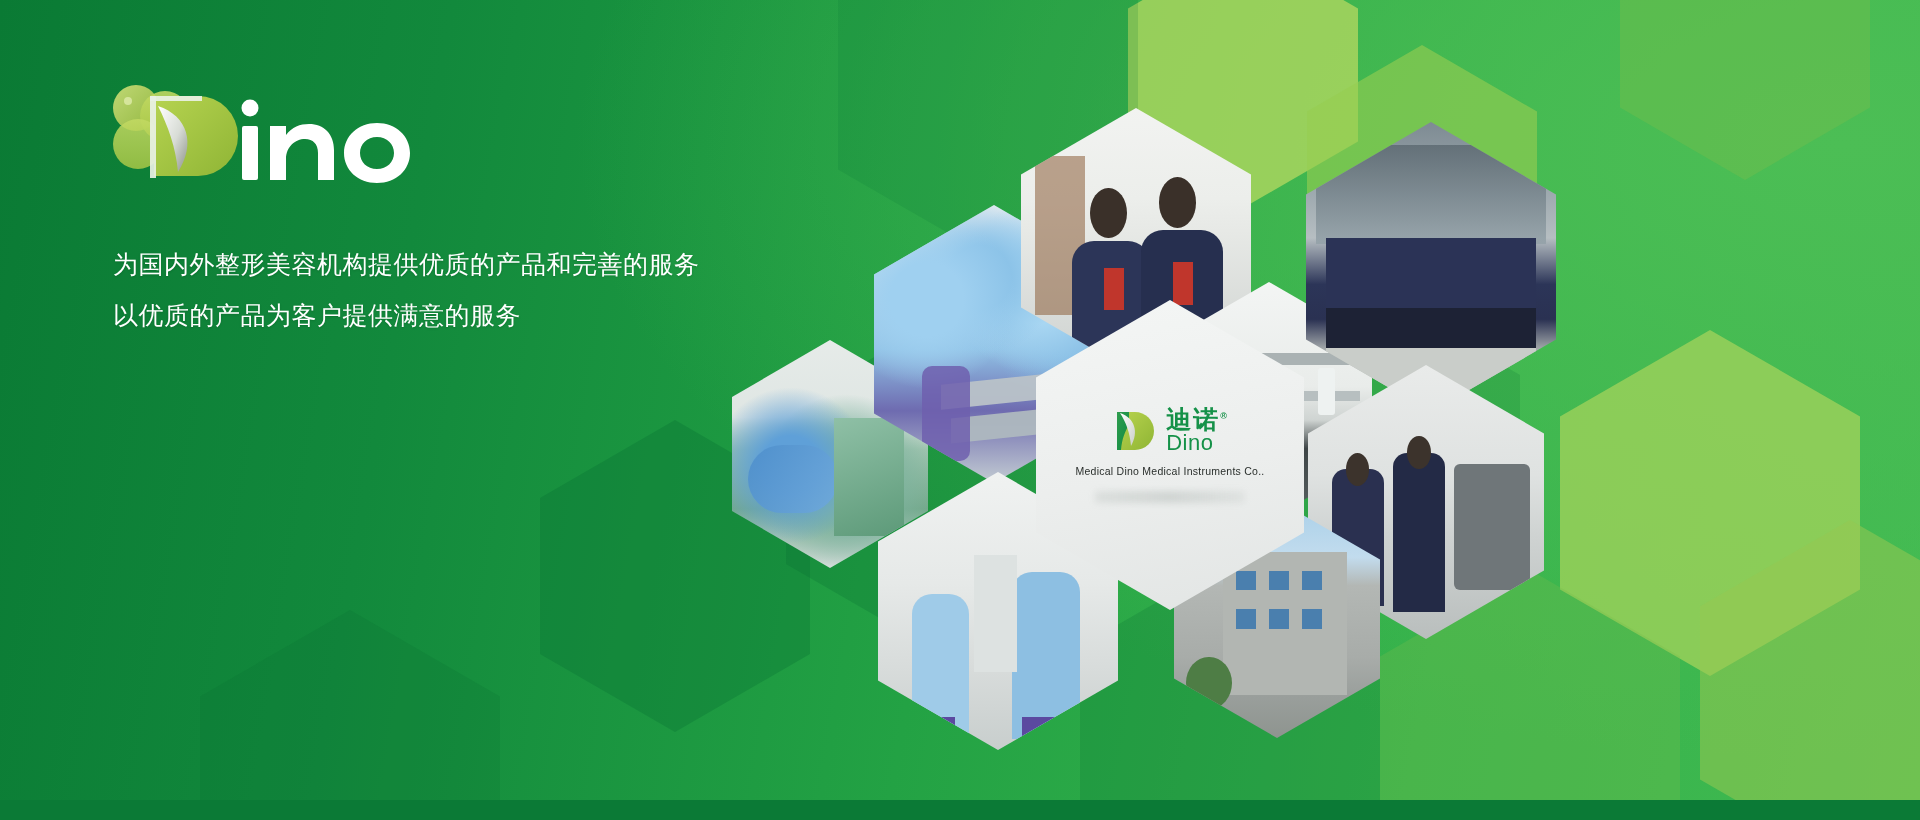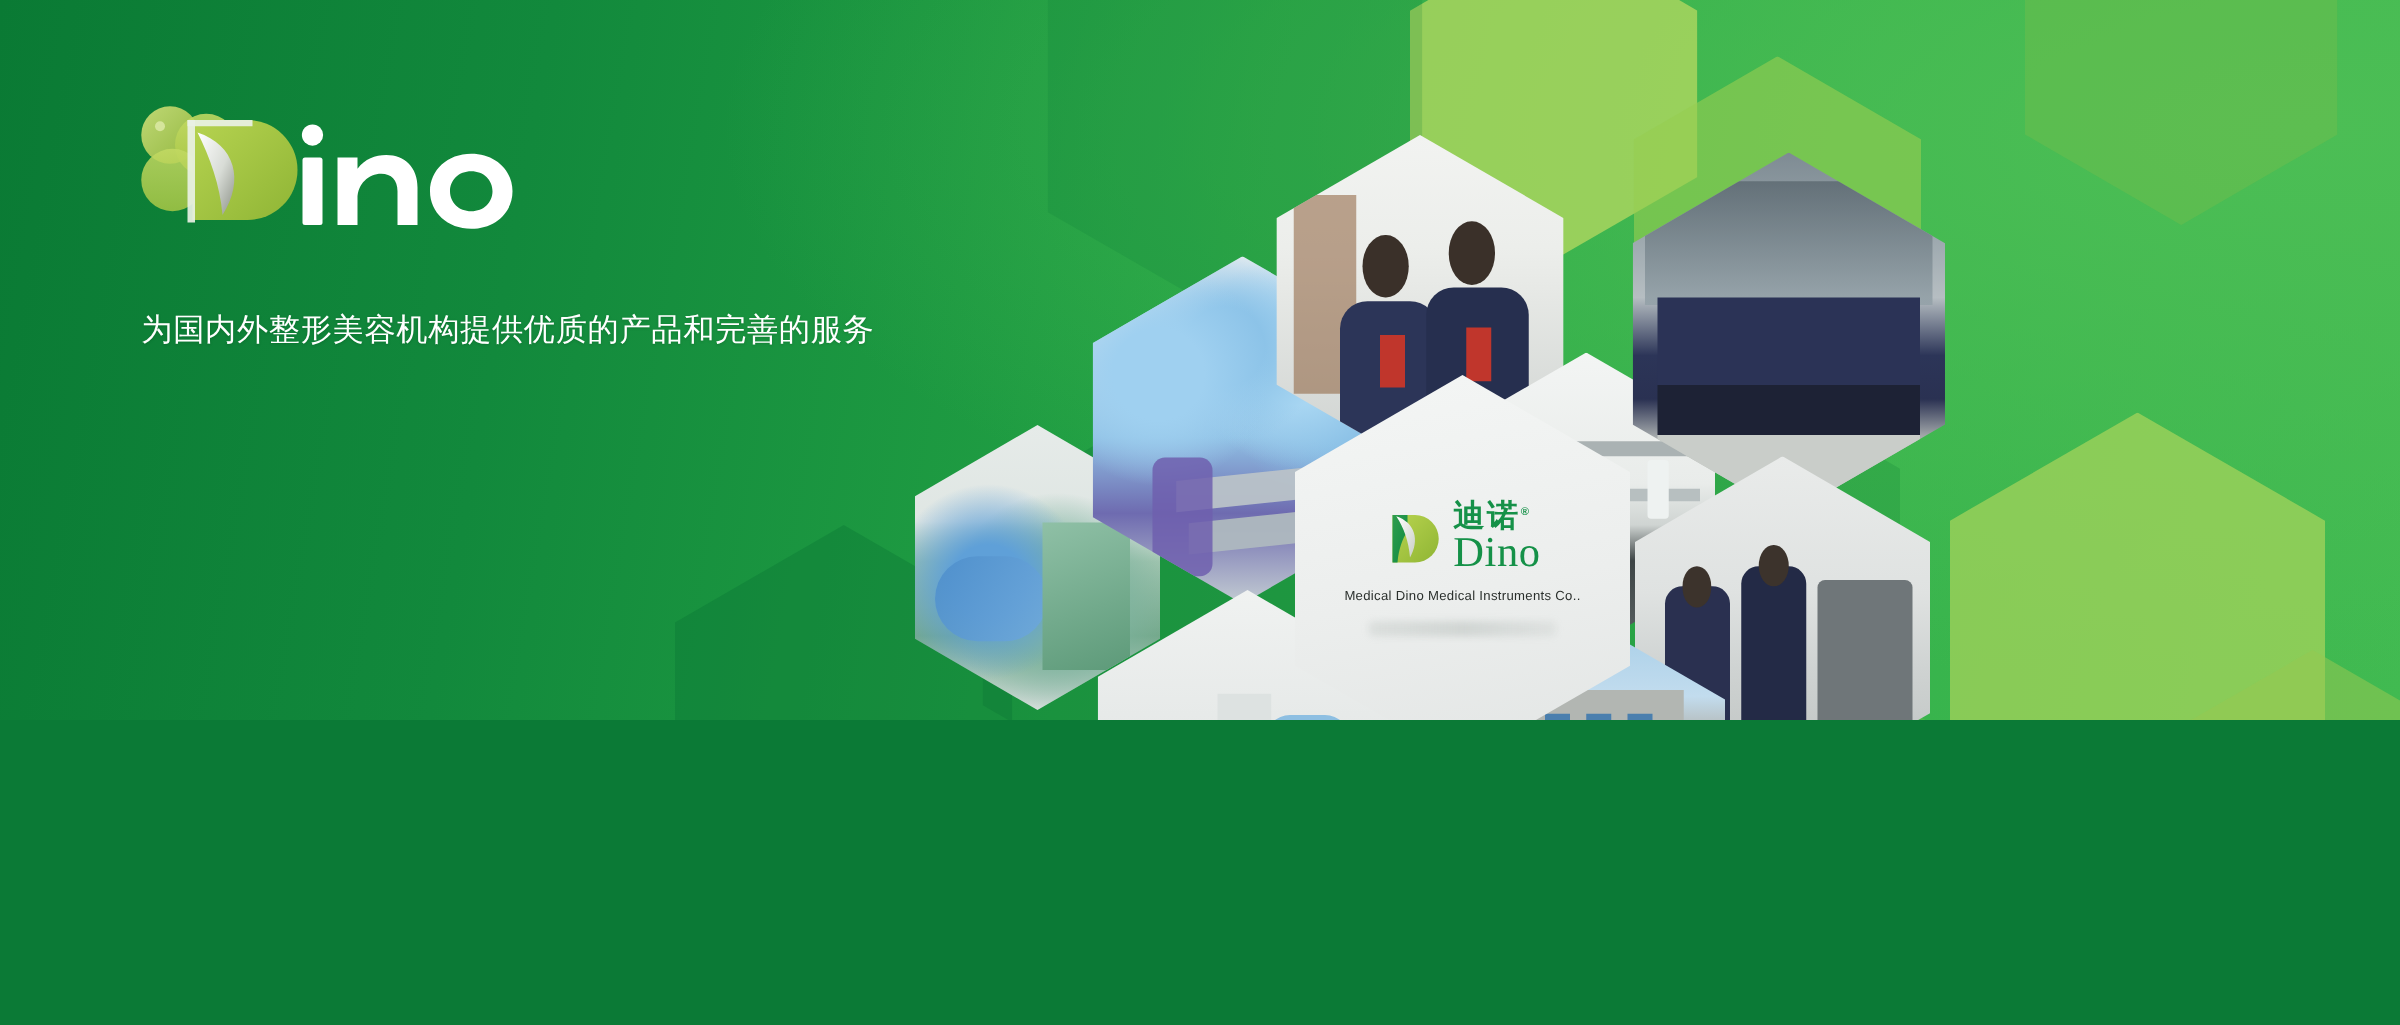--- a/index.html
+++ b/index.html
@@ -1,21 +1,21 @@
 <!DOCTYPE html>
 <html><head>
 <meta charset="utf-8">
 <title>Dino Banner</title>
 <style>
   html,body{margin:0;padding:0;background:#0b7a36;}
   body{font-family:"Liberation Sans","DejaVu Sans",sans-serif;}
 
   .stage{
     position:relative;
-    width:1920px;height:576px;
+    width:1920px;height:800px;
     overflow:hidden;
     background:
       radial-gradient(120% 140% at 96% 18%, #4cbe55 0%, rgba(76,190,85,0) 55%),
       linear-gradient(100deg,#0a7a34 0%, #12893c 22%, #23a244 50%, #35b24b 75%, #41ba51 100%);
   }
 
   
   .hexbg{position:absolute;}
   
   .hexv{
@@ -54,22 +54,22 @@
     -webkit-clip-path:polygon(50% 0%,100% 25%,100% 75%,50% 100%,0% 75%,0% 25%);
     clip-path:polygon(50% 0%,100% 25%,100% 75%,50% 100%,0% 75%,0% 25%);
     background:linear-gradient(170deg,#f4f6f5 0%,#eceeed 55%,#e2e5e4 100%);
     display:flex;flex-direction:column;align-items:center;justify-content:center;
   }
   .brandhex .mark{display:flex;align-items:center;gap:9px;margin-bottom:11px;}
   .brand-cn{
     color:#159148;font-size:25px;font-weight:bold;letter-spacing:2px;line-height:1;
   }
   .brand-en{
-    color:#159148;font-family:Liberation Serif, serif;
-    font-size:34px;line-height:1;margin-top:0;letter-spacing:.5px;
+    color:#159148;font-family:Liberation Sans, sans-serif;
+    font-size:22px;line-height:1;margin-top:0;letter-spacing:.5px;
   }
   .brand-sup{font-size:9px;vertical-align:super;}
   .brandhex .company{
     color:#2a2f2c;font-size:10.5px;letter-spacing:.25px;white-space:nowrap;
   }
   .brandhex .smudge{
     margin-top:14px;width:150px;height:12px;border-radius:4px;
     background:linear-gradient(90deg,rgba(150,160,155,.18),rgba(150,160,155,.30),rgba(150,160,155,.12));
     filter:blur(3px);
   }
@@ -135,20 +135,21 @@
         <circle cx="158" cy="36" r="8.5"></circle>
         <rect x="150" y="54" width="16" height="54" rx="2"></rect>
         <path d="M178 54 h16 v9 c6-8 14-11 23-11 15 0 25 10 25 26 v30 h-16 V81 c0-9-5-14-13-14 -10 0-19 8-19 20 v21 h-16 z"></path>
         <path d="M285 51 c19 0 33 13 33 30 s-14 30 -33 30 -33-13-33-30 14-30 33-30 z m0 14 c-10 0-17 7-17 16 s7 16 17 16 17-7 17-16 -7-16-17-16 z"></path>
       </g>
     </svg>
   </div>
 
   <div class="tagline">
     <div class="line">为国内外整形美容机构提供优质的产品和完善的服务</div>
+    <div class="line">以优质的产品为客户提供满意的服务</div>
   </div>
 
   <div class="cluster">
 
     <div class="phex" style="left:36px;top:240px;width:196px;height:228px;">
       <div class="art" style="
         background:
           radial-gradient(circle at 30% 55%, #5fa0d8 0 16%, rgba(95,160,216,0) 42%),
           radial-gradient(circle at 58% 62%, #7fb4a0 0 22%, rgba(127,180,160,0) 48%),
           linear-gradient(180deg,#e6ebe9 0%,#dfe6e3 34%,#9dc3ae 48%,#74a98c 74%,#d5dedb 100%);"></div>

